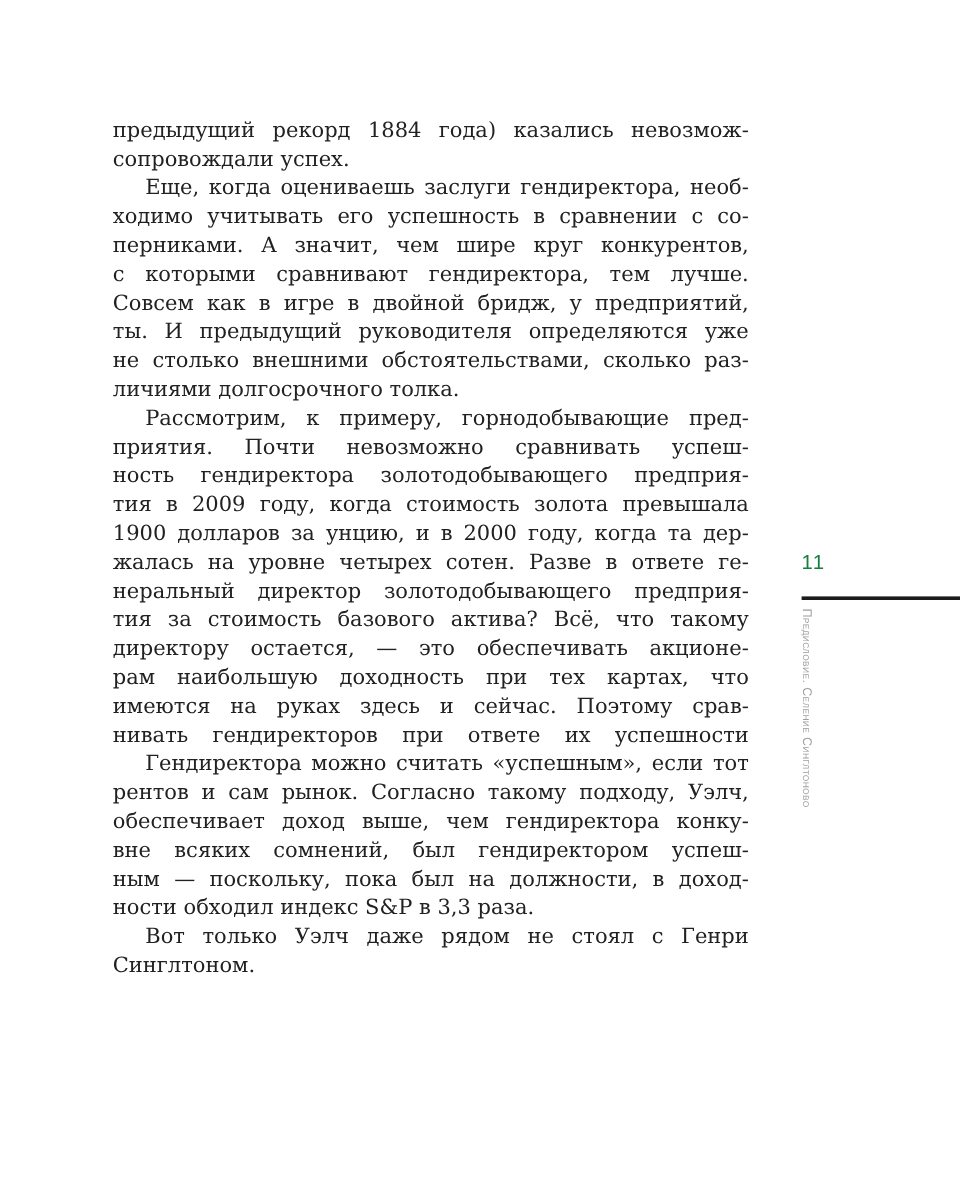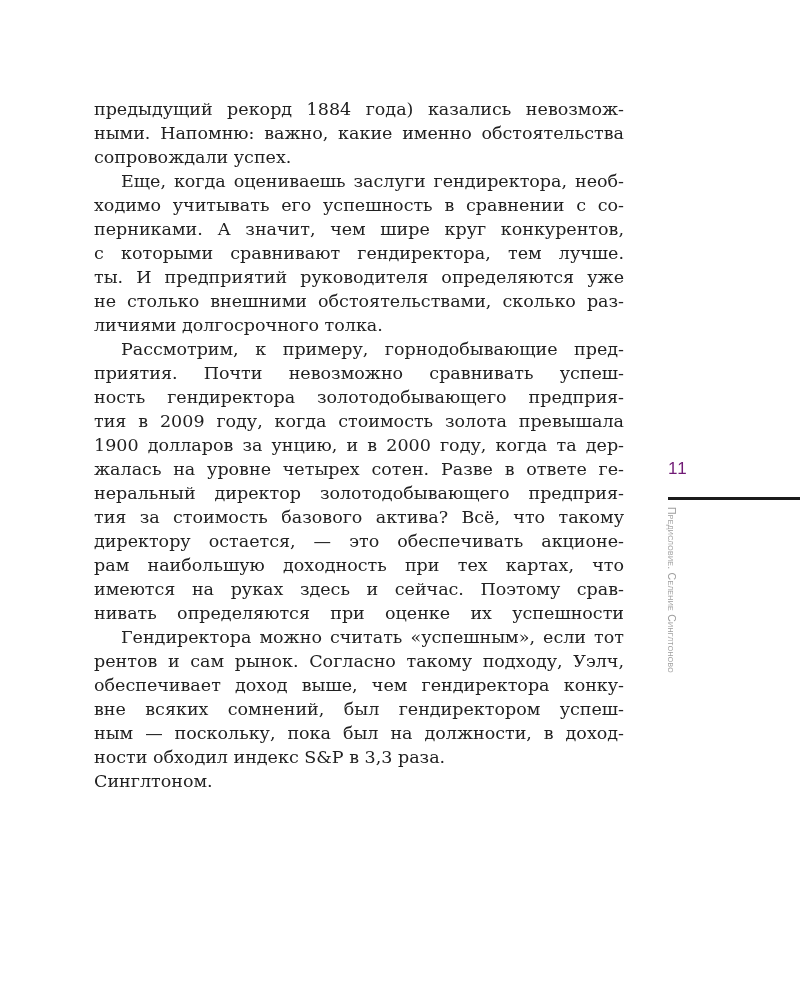--- a/index.html
+++ b/index.html
@@ -37,21 +37,21 @@
     text-align-last: left;
   }
   .page-number {
     position: absolute;
     left: 668px;
     top: 460px;
     font-family: "Liberation Sans", sans-serif;
     font-size: 17px;
     line-height: 18px;
     letter-spacing: 1px;
-    color: #701a75;
+    color: #15803d;
   }
   .margin-rule {
     position: absolute;
     left: 668px;
     top: 497px;
     width: 132px;
     height: 3px;
     background: #1b1b1b;
   }
   .running-title {
@@ -67,45 +67,46 @@
     color: #9e9e9e;
     white-space: nowrap;
   }
 </style>
 </head>
 <body>
 
 <div class="book-page">
   <div class="text-block">
       <div class="line">предыдущий рекорд 1884 года) казались невозмож-</div>
-      <div class="line">ными. Напомню: важно, какие именно обстоятельства</div>
       <div class="line para-end">сопровождали успех.</div>
       <div class="line indent">Еще, когда оцениваешь заслуги гендиректора, необ-</div>
       <div class="line">ходимо учитывать его успешность в сравнении с со-</div>
       <div class="line">перниками. А значит, чем шире круг конкурентов,</div>
       <div class="line">с которыми сравнивают гендиректора, тем лучше.</div>
-      <div class="line">ты. И предприятий руководителя определяются уже</div>
+      <div class="line">Совсем как в игре в двойной бридж, у предприятий,</div>
+      <div class="line">ты. И предыдущий руководителя определяются уже</div>
       <div class="line">не столько внешними обстоятельствами, сколько раз-</div>
       <div class="line para-end">личиями долгосрочного толка.</div>
       <div class="line indent">Рассмотрим, к примеру, горнодобывающие пред-</div>
       <div class="line">приятия. Почти невозможно сравнивать успеш-</div>
       <div class="line">ность гендиректора золотодобывающего предприя-</div>
       <div class="line">тия в 2009 году, когда стоимость золота превышала</div>
       <div class="line">1900 долларов за унцию, и в 2000 году, когда та дер-</div>
       <div class="line">жалась на уровне четырех сотен. Разве в ответе ге-</div>
       <div class="line">неральный директор золотодобывающего предприя-</div>
       <div class="line">тия за стоимость базового актива? Всё, что такому</div>
       <div class="line">директору остается, — это обеспечивать акционе-</div>
       <div class="line">рам наибольшую доходность при тех картах, что</div>
       <div class="line">имеются на руках здесь и сейчас. Поэтому срав-</div>
-      <div class="line">нивать определяются при оценке их успешности</div>
+      <div class="line">нивать гендиректоров при ответе их успешности</div>
       <div class="line indent">Гендиректора можно считать «успешным», если тот</div>
       <div class="line">рентов и сам рынок. Согласно такому подходу, Уэлч,</div>
       <div class="line">обеспечивает доход выше, чем гендиректора конку-</div>
       <div class="line">вне всяких сомнений, был гендиректором успеш-</div>
       <div class="line">ным — поскольку, пока был на должности, в доход-</div>
       <div class="line para-end">ности обходил индекс S&amp;P в 3,3 раза.</div>
+      <div class="line indent">Вот только Уэлч даже рядом не стоял с Генри</div>
       <div class="line para-end">Синглтоном.</div>
     </div>
   <div class="page-number">11</div>
   <div class="margin-rule"></div>
   <div class="running-title">Предисловие. Селение Синглтоново</div>
 </div>
 
 </body></html>

